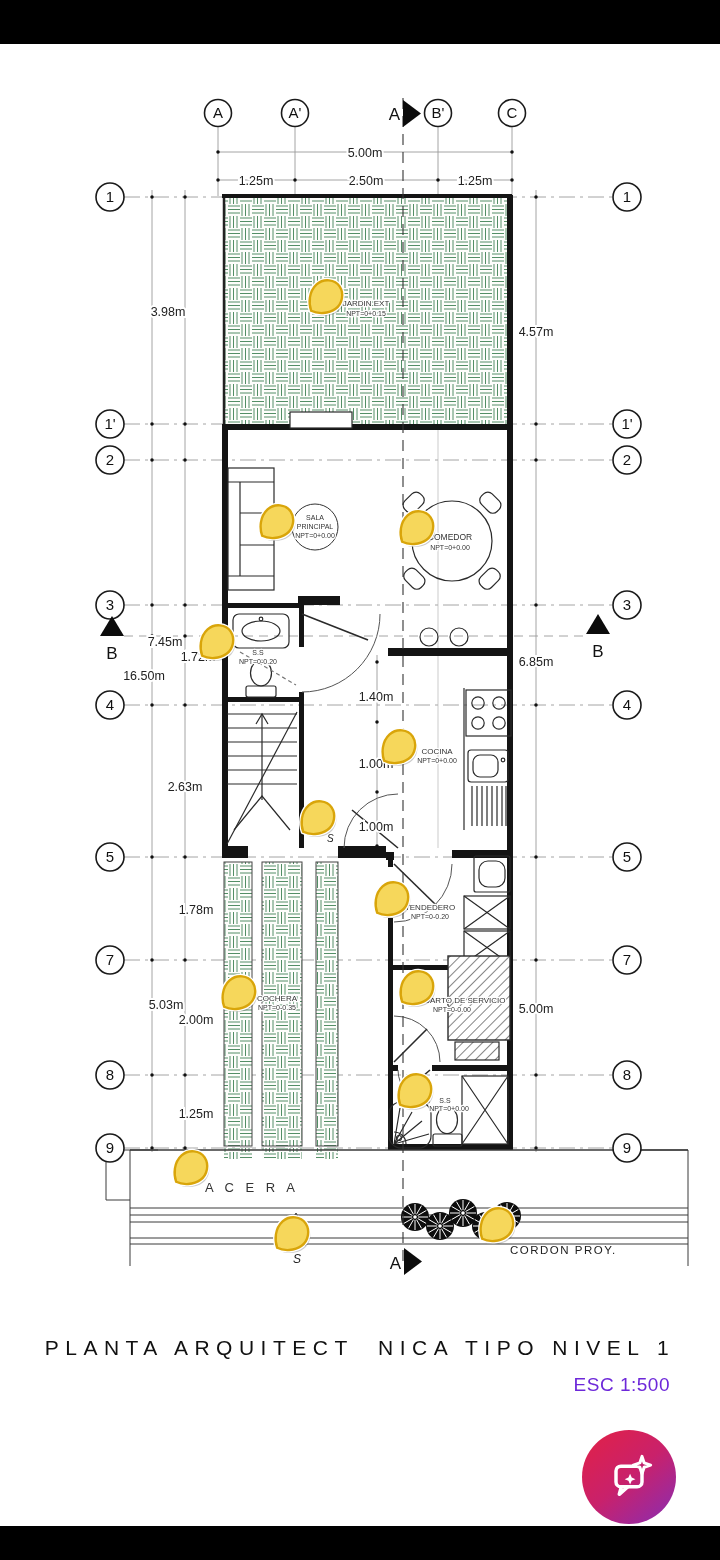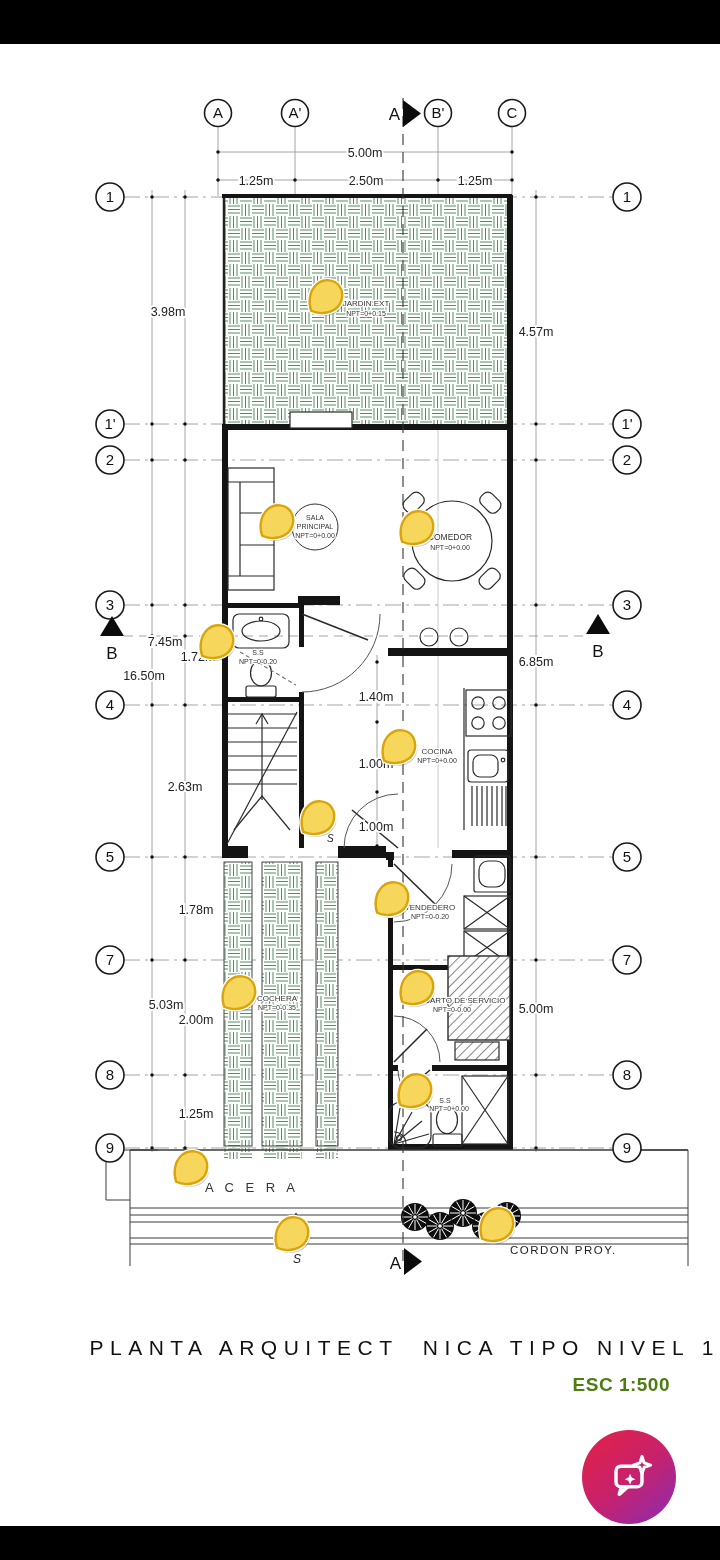--- a/index.html
+++ b/index.html
@@ -17,26 +17,26 @@
   .sec{font-size:17px;fill:#111;}
   .room{font-size:8px;text-anchor:middle;fill:#333;paint-order:stroke;stroke:#fff;stroke-width:2.5px;}
   .room.big{font-size:8.5px;}
   .room.sm{font-size:7px;}
   .npt{font-size:7px;text-anchor:middle;fill:#333;paint-order:stroke;stroke:#fff;stroke-width:2.5px;}
   .acera{font-size:13px;letter-spacing:4px;fill:#333;}
   .cordon{font-size:11.5px;letter-spacing:1.5px;fill:#222;}
   .slab{font-size:12px;font-style:italic;fill:#222;}
   .slab2{font-size:10px;font-style:italic;fill:#222;}
   #title{
-    position:absolute;top:1336px;left:0;width:720px;text-align:right;
+    position:absolute;top:1336px;left:0;width:720px;text-align:center;
     font-size:21px;letter-spacing:6.5px;color:#111;font-weight:500;white-space:pre;
   }
   #scale{
-    position:absolute;top:1374px;right:50px;font-size:19px;font-weight:700;
-    letter-spacing:0.5px;color:#4d7c0f;margin-left:20px;
+    position:absolute;top:1374px;right:50px;font-size:19px;font-weight:400;
+    letter-spacing:0.5px;color:#6d28d9;margin-left:20px;
   }
   #fab{
     position:absolute;left:582px;top:1430px;width:94px;height:94px;border-radius:50%;
     background:linear-gradient(140deg,#e02149 5%,#c9216b 50%,#8e2cad 95%);
     display:flex;align-items:center;justify-content:center;cursor:pointer;
   }
 </style>
 </head>
 <body>
 

